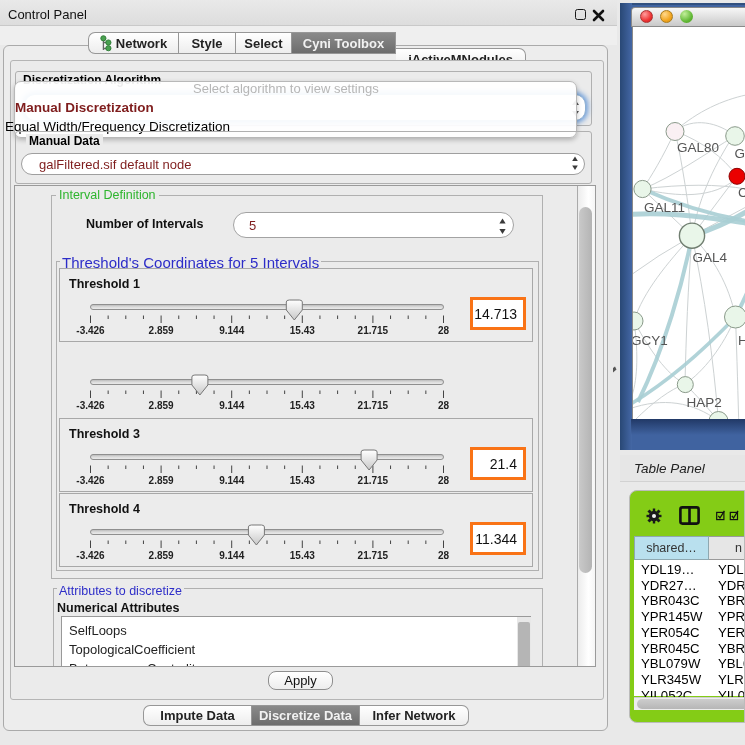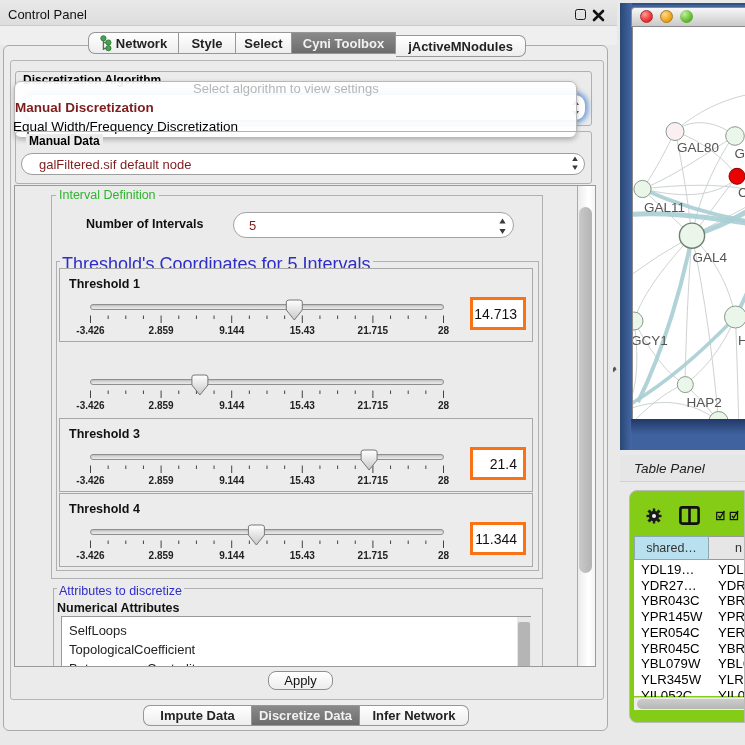--- a/index.html
+++ b/index.html
@@ -33,36 +33,36 @@
   <svg width="12" height="17" viewBox="0 0 12 17" style="margin-right:4px;">
       <path d="M3.4 3.5 L3.4 15 M3.4 7.5 L8.4 7.5 M3.4 13.5 L8.4 13.5" stroke="#666" stroke-width="1.3" fill="none"></path>
       <circle cx="3.4" cy="3.3" r="2.6" fill="#4aa150" stroke="#2e7a36" stroke-width="0.9"></circle>
       <circle cx="8.4" cy="7.5" r="2.6" fill="#4aa150" stroke="#2e7a36" stroke-width="0.9"></circle>
       <circle cx="8.4" cy="13.2" r="2.6" fill="#4aa150" stroke="#2e7a36" stroke-width="0.9"></circle>
     </svg>
   Network</div>
 <div class="seg" style="left:178px;top:32px;width:57px;height:22px;border-right:none;">Style</div>
 <div class="seg" style="left:235px;top:32px;width:56px;height:22px;border-right:none;">Select</div>
 <div class="seg segdark" style="left:291px;top:32px;width:105px;height:22px;">Cyni Toolbox</div>
-<div class="seg" style="left:396px;top:35px;width:130px;height:22px;border-left:none;border-radius:0 7px 7px 0;">jActiveMNodules</div>
+<div class="seg" style="left:396px;top:48px;width:130px;height:22px;border-left:none;border-radius:0 7px 7px 0;">jActiveMNodules</div>
 
 <div class="abs" style="left:10px;top:60px;width:594px;height:640px;background:#ebebeb;border:1px solid #b5b5b5;border-radius:3px;"></div>
 
 <div class="abs" style="left:15px;top:71px;width:577px;height:55px;border:1px solid #b0b0b0;border-radius:3px;"></div>
 <div class="grouptitle" style="left:20px;top:73px;">Discretization Algorithm</div>
 <div class="abs" style="left:24px;top:94px;width:562px;height:27px;background:#fff;border:1px solid #8fb0d2;border-radius:11px;box-shadow:0 0 5px 2px rgba(80,140,215,0.8);"></div>
 <svg class="abs" style="left:571px;top:99px;" width="9" height="18" viewBox="0 0 9 18">
     <path d="M4.5 1 L8 6 L1 6 Z" fill="#555"></path>
     <path d="M4.5 17 L8 12 L1 12 Z" fill="#555"></path>
   </svg>
 
 <div class="abs" style="left:14px;top:81px;width:563px;height:57px;background:rgba(255,255,255,0.93);border:1px solid #b8b8b8;border-radius:7px;box-shadow:0 2px 5px rgba(0,0,0,0.25);"></div>
 <div class="abs" style="left:193px;top:81px;width:200px;font-size:13px;color:#b6b6b6;">Select algorithm to view settings</div>
 <div class="abs" style="left:15px;top:100px;font-size:13.5px;font-weight:bold;color:#7f1d1d;">Manual Discretization</div>
-<div class="abs" style="left:13px;top:119px;font-size:13.5px;color:#000;">Equal Width/Frequency Discretization</div>
+<div class="abs" style="left:5px;top:119px;font-size:13.5px;color:#000;">Equal Width/Frequency Discretization</div>
 
 <div class="abs" style="left:15px;top:131px;width:577px;height:53px;border:1px solid #b0b0b0;border-radius:3px;"></div>
 <div class="grouptitle" style="left:26px;top:134px;">Manual Data</div>
 <div class="combo" style="left:21px;top:153px;width:564px;height:22px;border-radius:11px;border-color:#9f9f9f;padding-left:17px;">galFiltered.sif default node</div>
 <svg class="abs" style="left:572px;top:156px;" width="6" height="15" viewBox="0 0 6 15">
     <path d="M3 0.5 L5.8 5 L0.2 5 Z" fill="#3a3a3a"></path>
     <path d="M0.2 9.5 L5.8 9.5 L3 14 Z" fill="#3a3a3a"></path>
   </svg>
 
 <div class="abs" style="left:14px;top:185px;width:582px;height:482px;border:1px solid #9a9a9a;background:#ebebeb;overflow:hidden;">
@@ -70,21 +70,21 @@
   <div class="abs" style="left:36px;top:9px;width:492px;height:384px;border:1px solid #b0b0b0;"></div>
   <div class="abs" style="left:41px;top:2px;background:#ebebeb;padding:0 3px;font-size:12.5px;color:#2db52d;">Interval Definition</div>
   <div class="abs" style="left:71px;top:31px;font-size:12.5px;font-weight:bold;color:#111;">Number of Intervals</div>
   <div class="combo" style="left:218px;top:26px;width:281px;height:26px;border-radius:13px;padding-left:15px;">5</div>
   <svg class="abs" style="left:484px;top:32px;" width="7" height="17" viewBox="0 0 7 17">
       <path d="M3.5 0.5 L6.6 5.5 L0.4 5.5 Z" fill="#3a3a3a"></path>
       <path d="M0.4 11 L6.6 11 L3.5 16 Z" fill="#3a3a3a"></path>
     </svg>
 
   <div class="abs" style="left:41px;top:75px;width:483px;height:310px;border:1px solid #b0b0b0;"></div>
-  <div class="abs" style="left:45px;top:68px;background:#ebebeb;padding:0 2px;font-size:18px;color:#2d2dc8;">Threshold's Coordinates for 5 Intervals</div>
+  <div class="abs" style="left:45px;top:68px;background:#ebebeb;padding:0 2px;font-size:15px;color:#2d2dc8;">Threshold's Coordinates for 5 Intervals</div>
 
   <div class="tpanel" style="top:82px;left:44px;">
     <div class="tlabel">Threshold 1</div>
     <div class="vbox">14.713</div>
   </div>
   <div class="tpanel" style="top:232px;left:44px;">
     <div class="tlabel">Threshold 3</div>
     <div class="vbox">21.4</div>
   </div>
   <div class="tpanel" style="top:307px;left:44px;">

